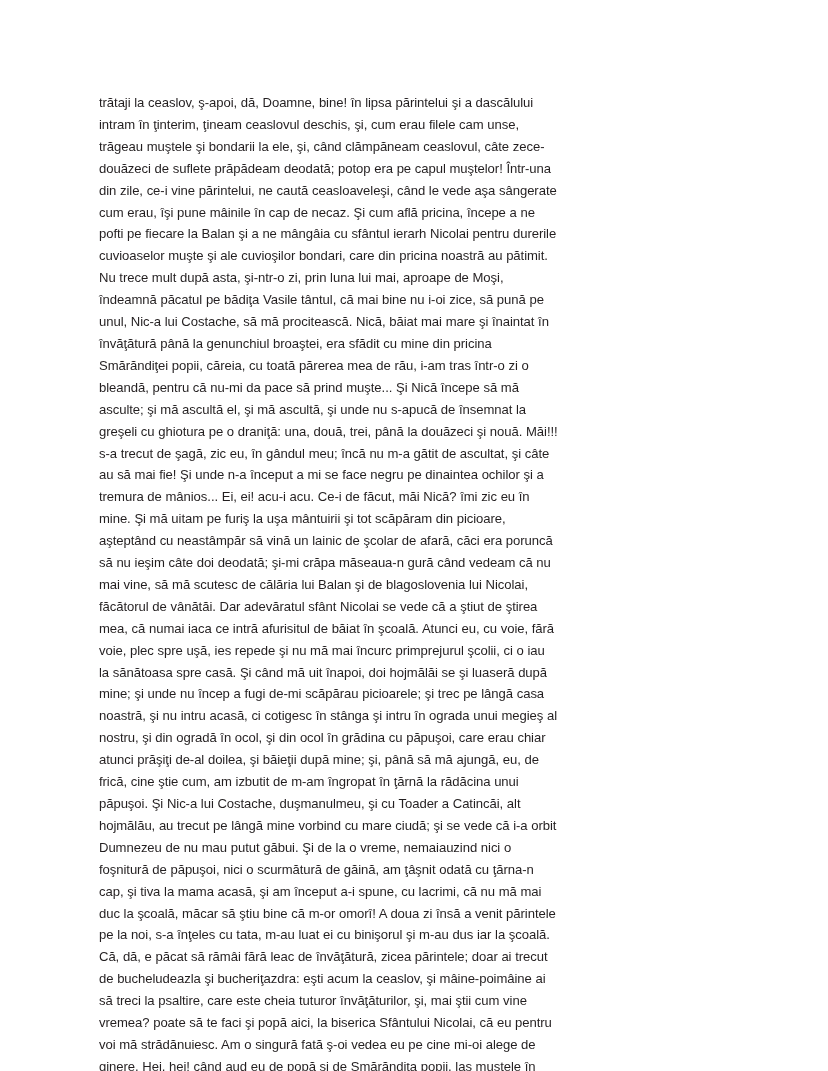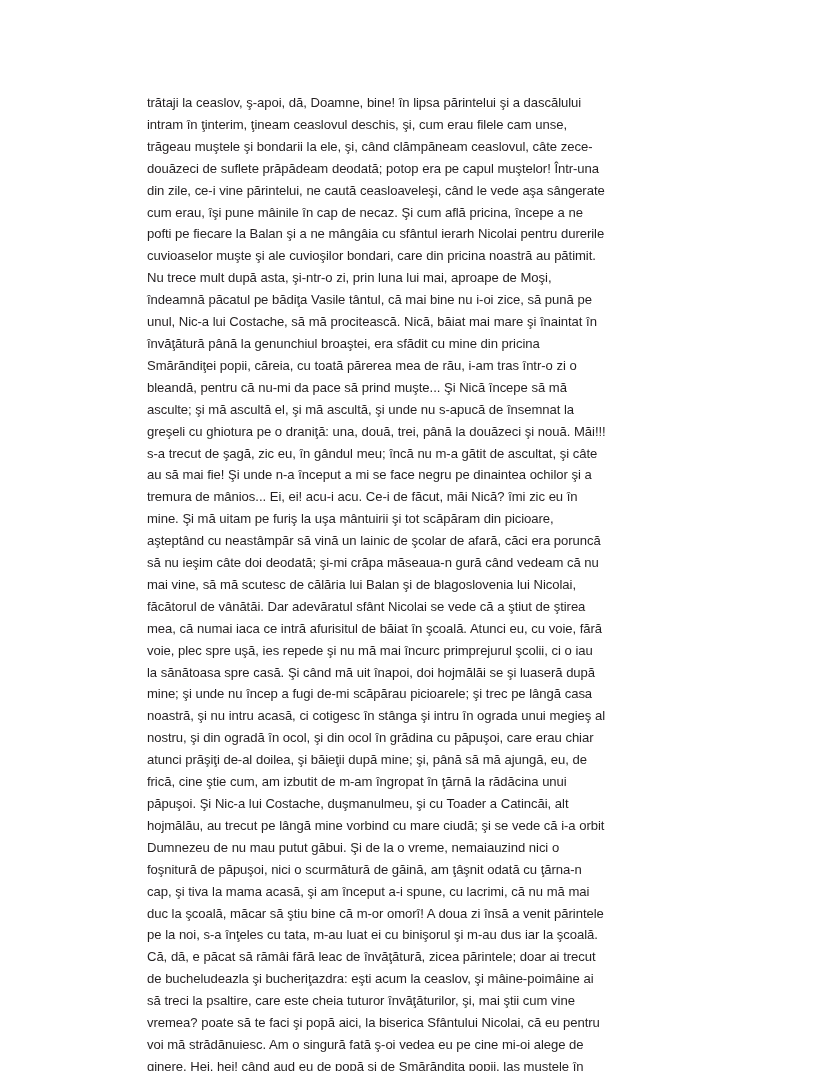--- a/index.html
+++ b/index.html
@@ -14,21 +14,20 @@
     font-family: "Liberation Sans", sans-serif;
     -webkit-font-smoothing: antialiased;
   }
   .page {
     position: relative;
     box-sizing: border-box;
     width: 656px;
     height: 1071px;
     background: #ffffff;
     padding: 92px 98px 0 99px;
-    margin-left: 48px;
   }
   .body-text {
     font-family: "Liberation Sans", sans-serif;
     font-size: 13.1px;
     line-height: 21.9px;
     color: #231f20;
     text-align: left;
     letter-spacing: -0.005em;
     word-spacing: 0.01em;
     margin: 0;

